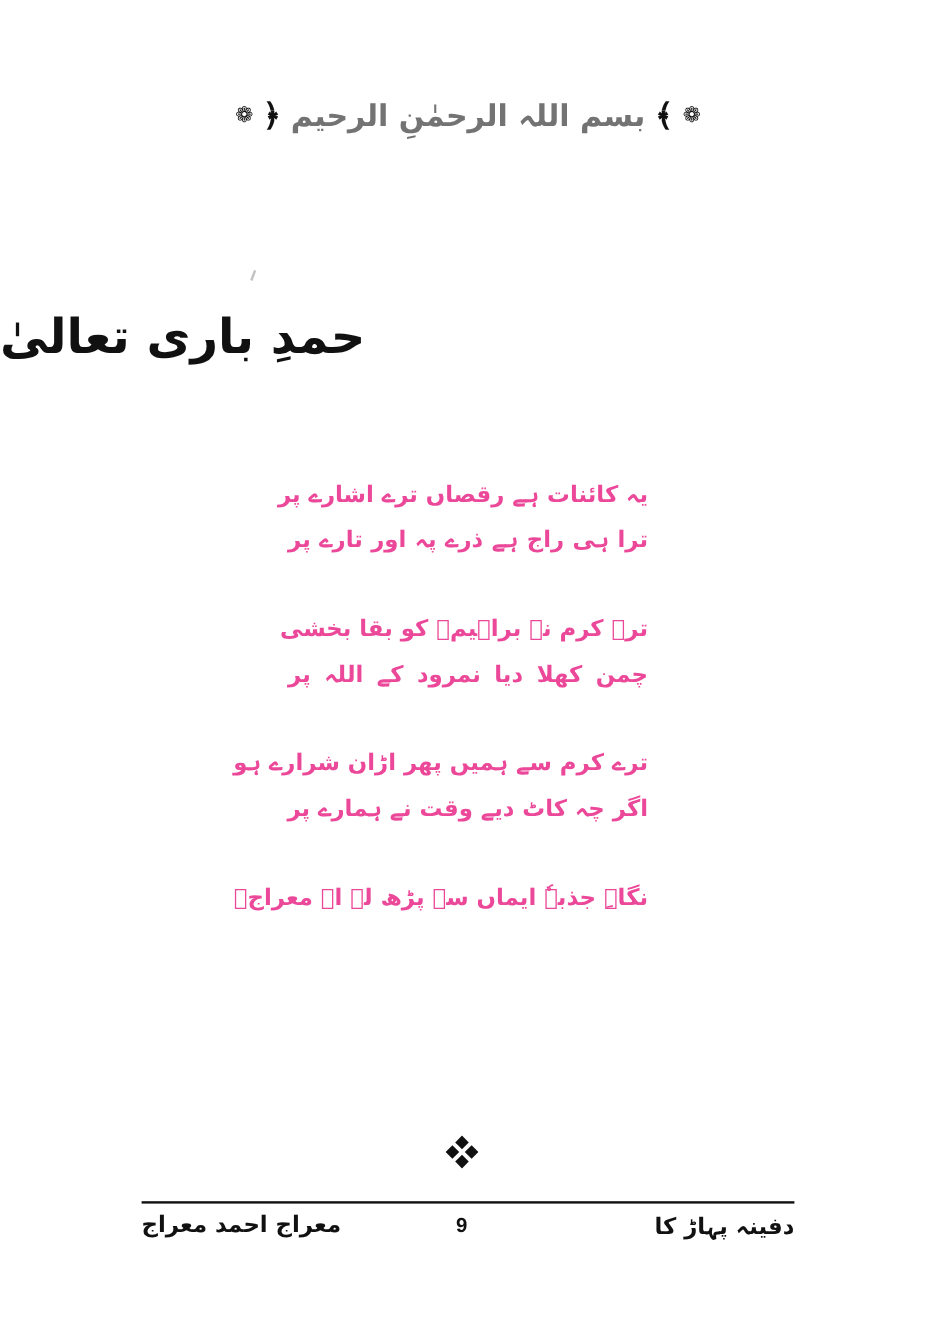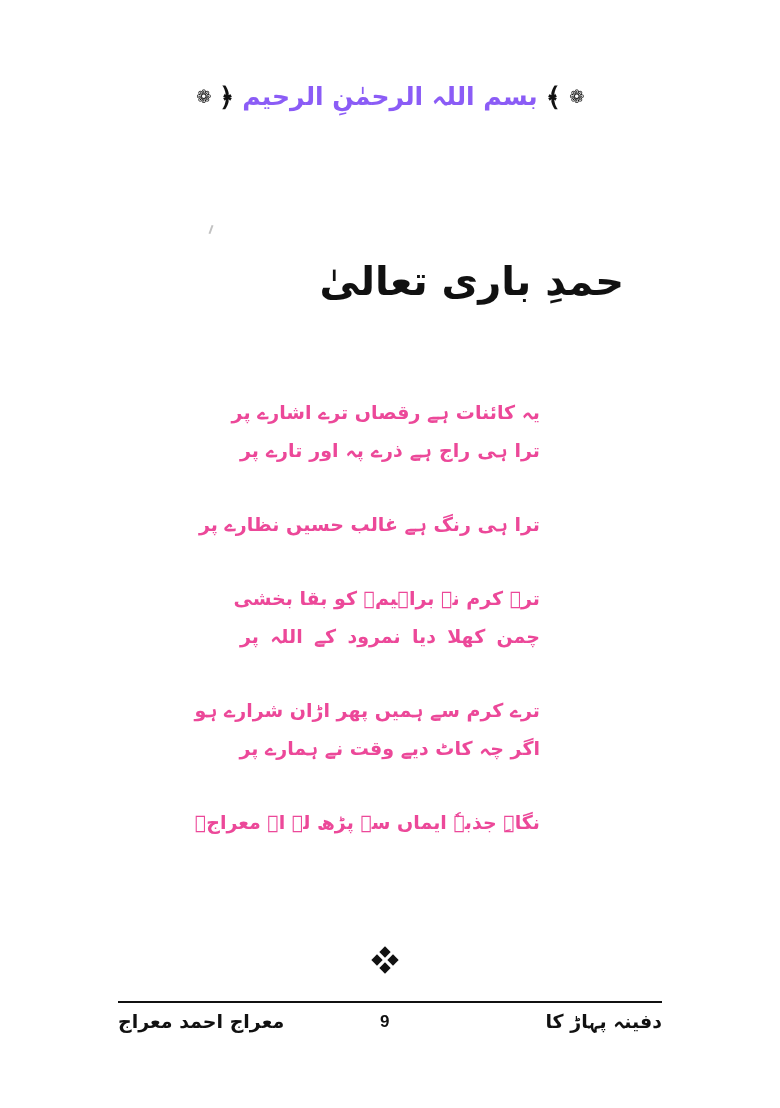--- a/index.html
+++ b/index.html
@@ -31,21 +31,21 @@
       justify-content: center;
       align-items: center;
       gap: 8px;
       direction: rtl;
     }
     .bismillah-text {
       font-family: "DejaVu Sans", sans-serif;
       font-size: 25px;
       font-weight: bold;
       direction: rtl;
-      color: #8b5cf6;
+      color: #737373;
     }
     .bracket {
       font-size: 26px;
       font-weight: bold;
       color: #111;
       line-height: 1;
     }
     .flower {
       font-size: 18px;
       color: #111;
@@ -59,21 +59,21 @@
       height: 9px;
       background: #999;
       transform: rotate(20deg);
       opacity: 0.6;
     }
     .title {
       position: absolute;
       top: 258px;
       left: 0;
       width: 624px;
-      text-align: right;
+      text-align: left;
       direction: rtl;
       font-family: "DejaVu Sans", sans-serif;
       font-size: 40px;
       font-weight: bold;
       color: #111;
     }
     .poem {
       position: absolute;
       top: 393px;
       left: 240px;
@@ -160,21 +160,20 @@
   <div class="stray-mark"></div>
 
   <div class="title">حمدِ باری تعالیٰ</div>
 
   <div class="poem">
     <div class="stanza">
       <div class="verse">یہ کائنات ہے رقصاں ترے اشارے پر</div>
       <div class="verse">ترا ہی راج ہے ذرے پہ اور تارے پر</div>
     </div>
     <div class="stanza">
-      <div class="verse">ترا ہی رنگ ہے غالب حسیں نظارے پر</div>
     </div>
     <div class="stanza">
       <div class="verse">ترے کرم نے براہیمؑ کو بقا بخشی</div>
       <div class="verse">چمن کھلا دیا نمرود کے اللہ پر</div>
     </div>
     <div class="stanza">
       <div class="verse">ترے کرم سے ہمیں پھر اڑان شرارے ہو</div>
       <div class="verse">اگر چہ کاٹ دیے وقت نے ہمارے پر</div>
     </div>
     <div class="stanza">

